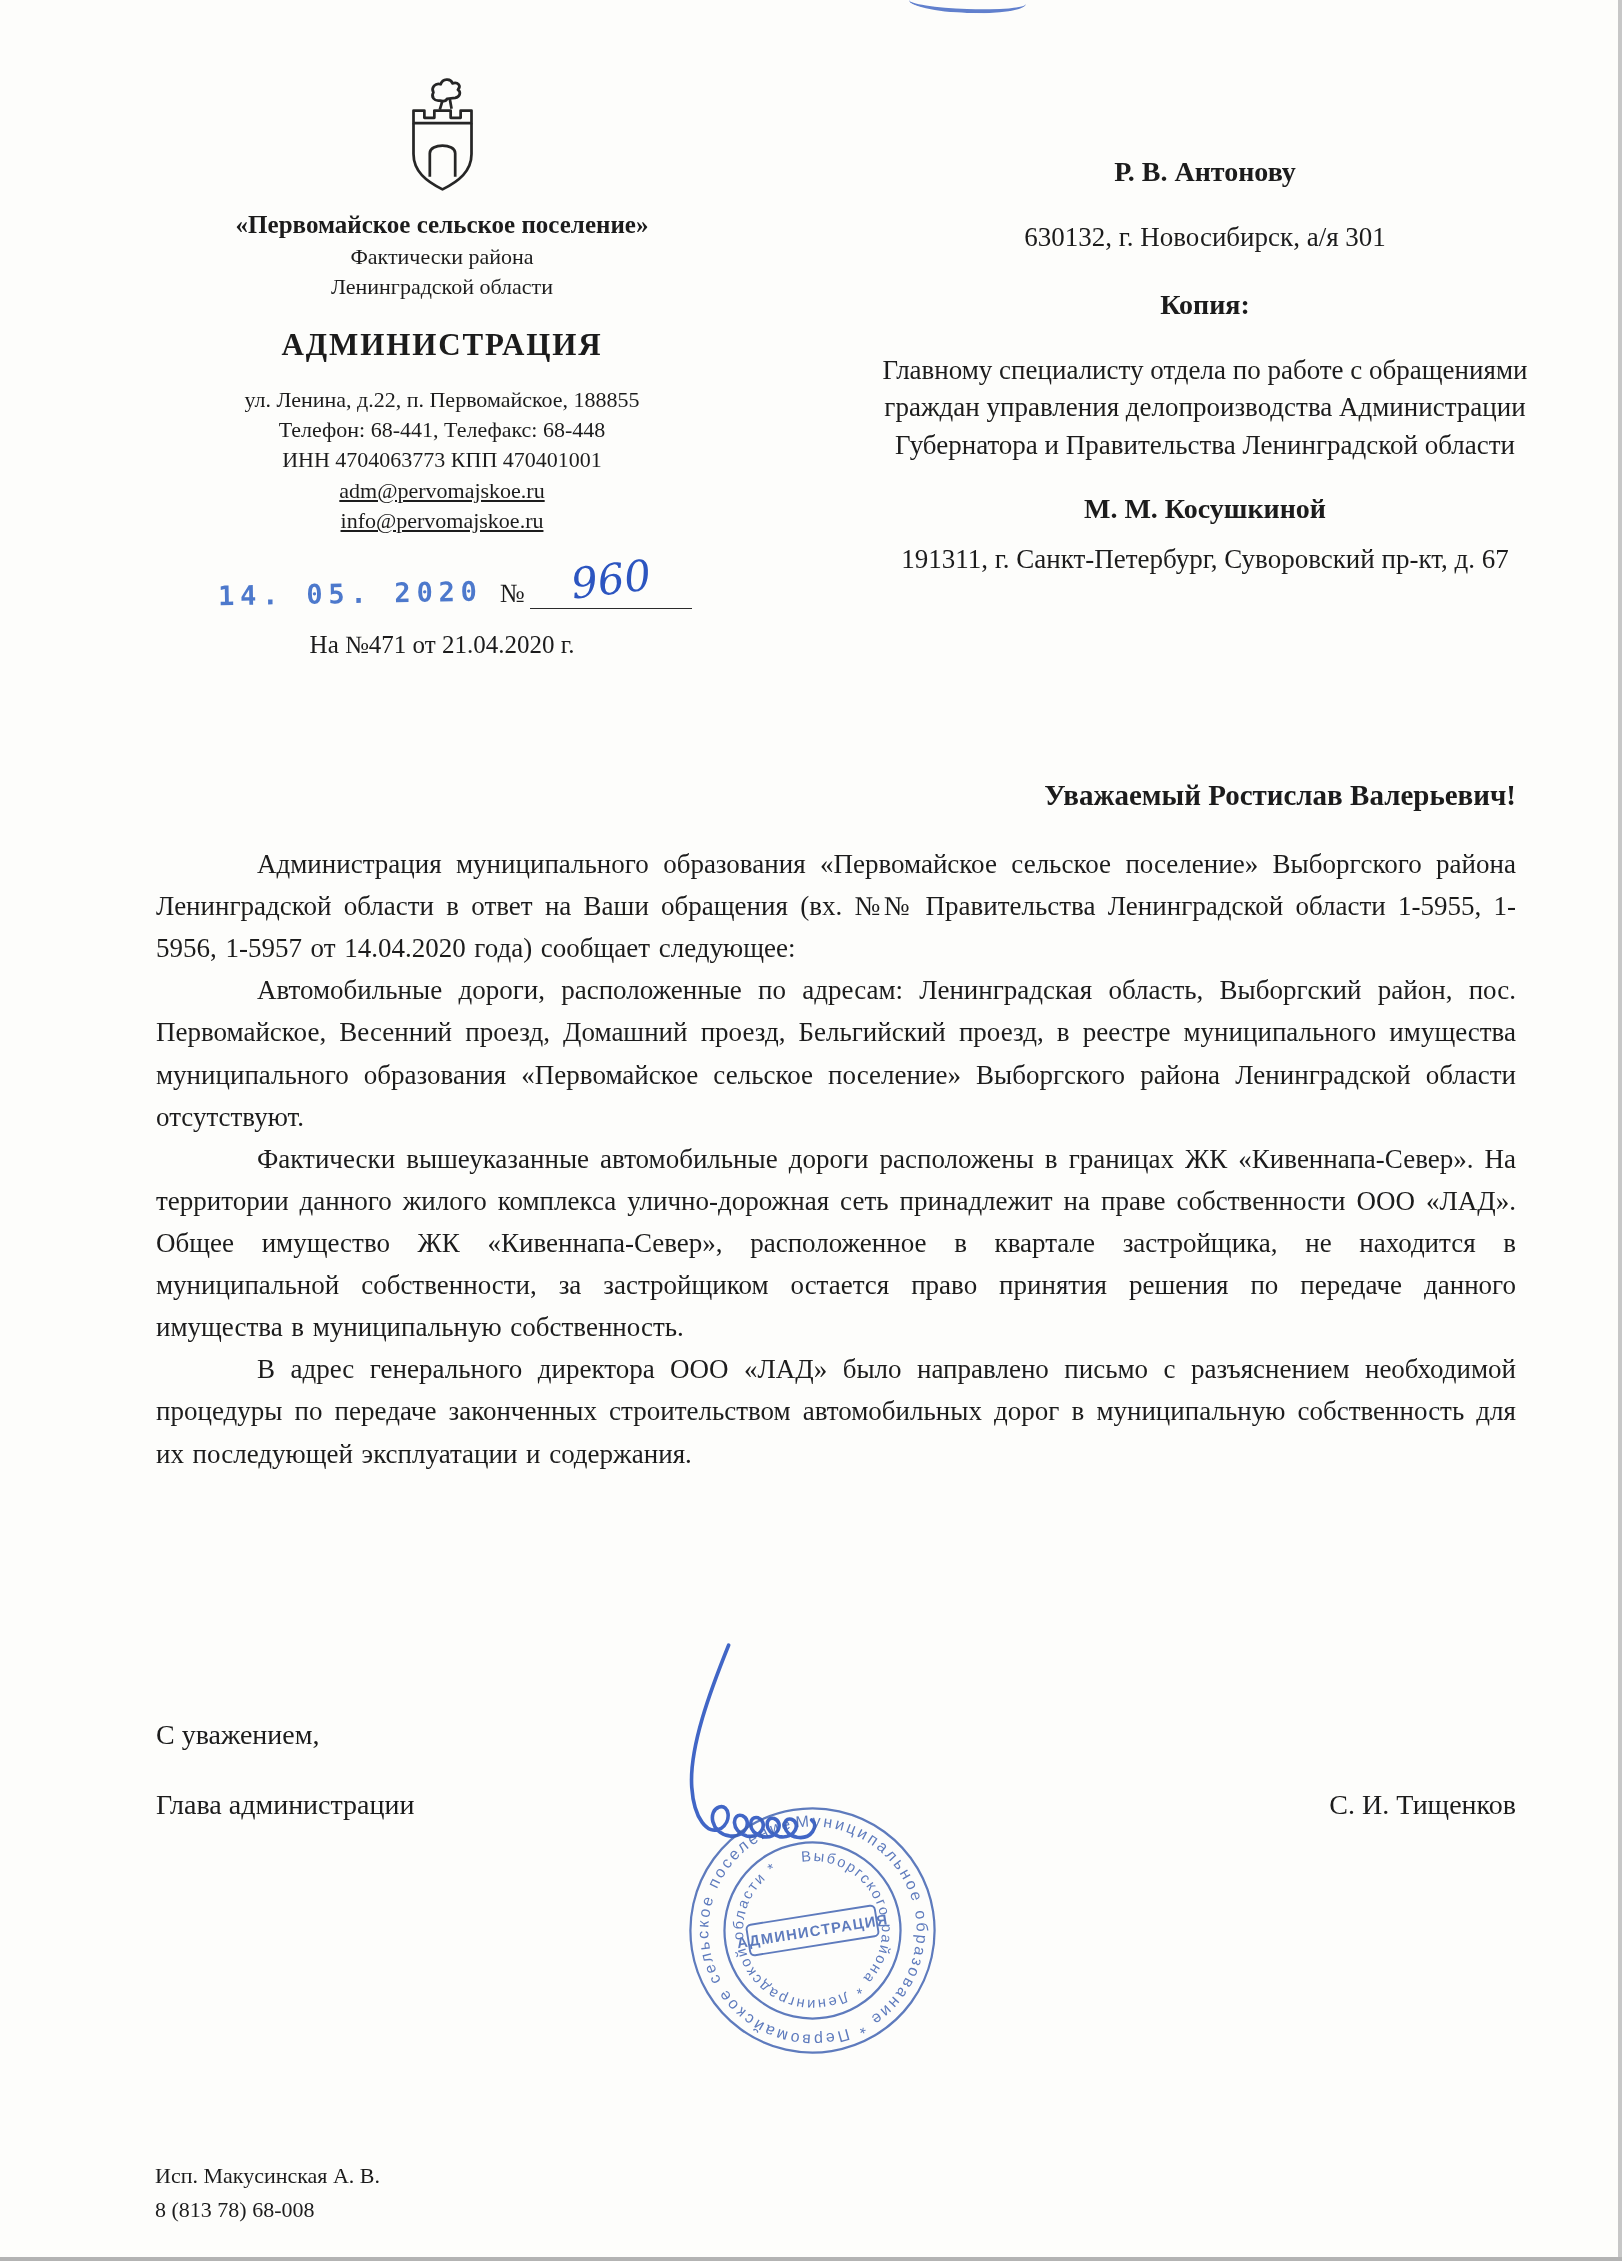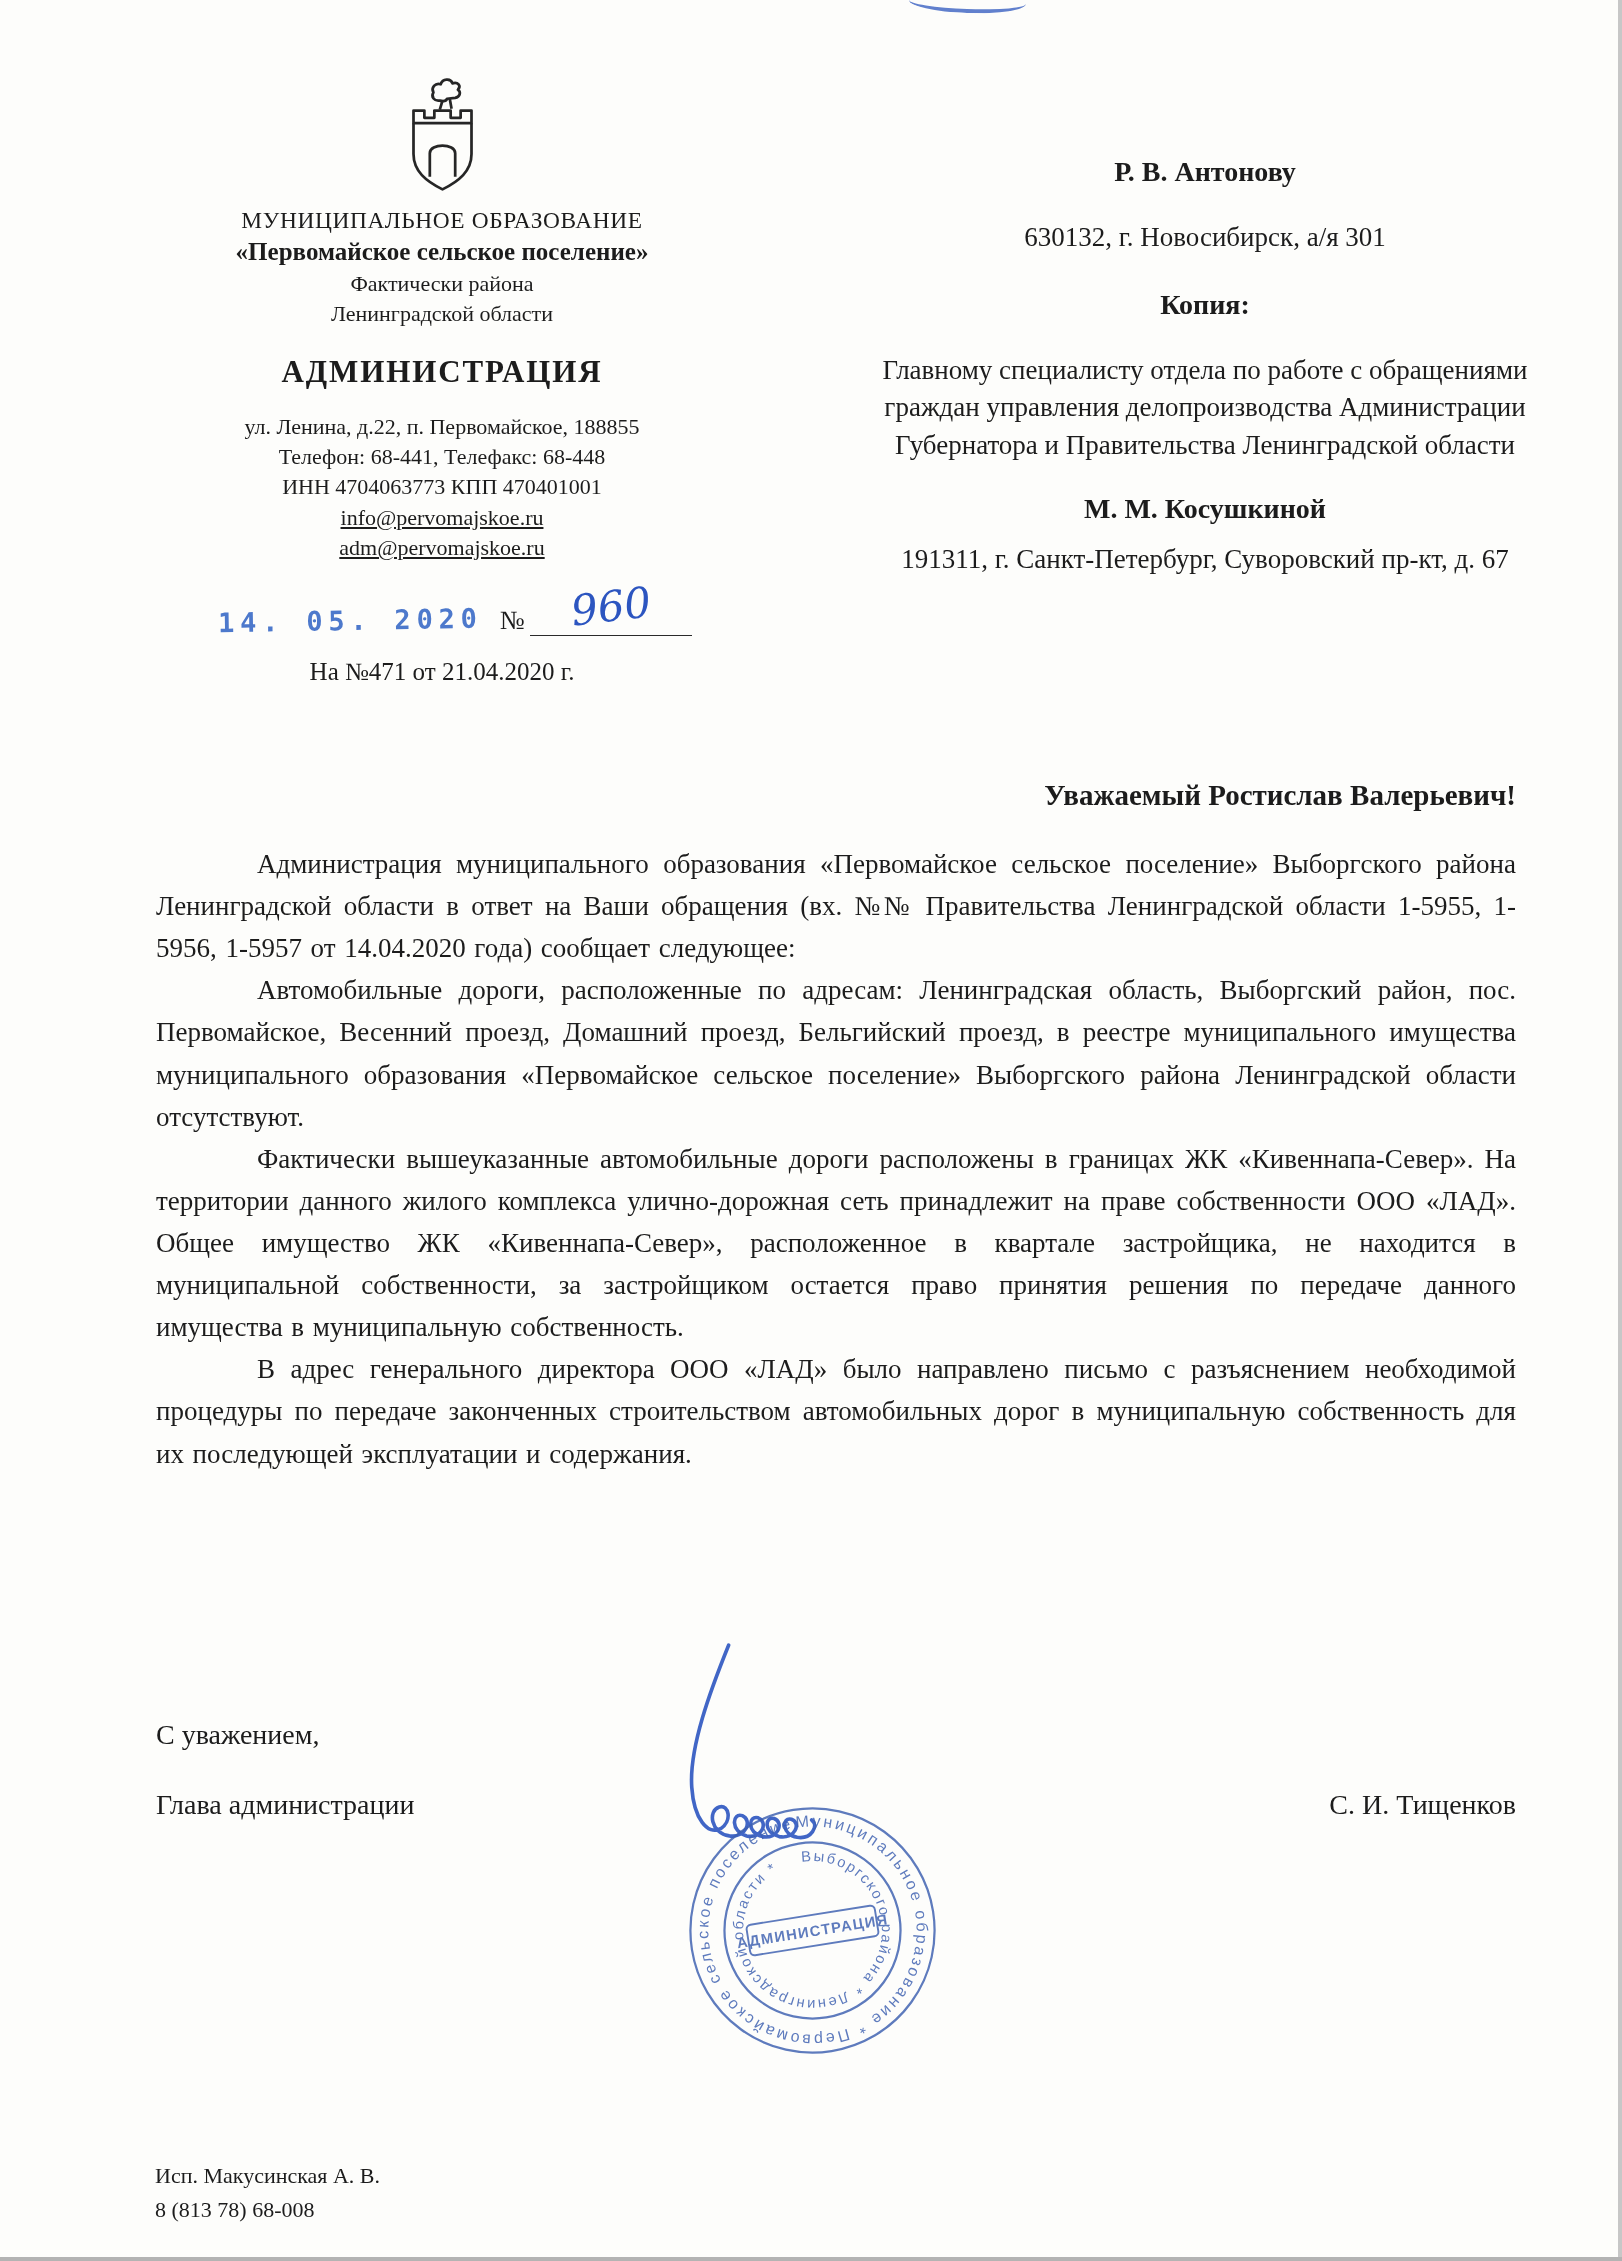--- a/index.html
+++ b/index.html
@@ -67,31 +67,30 @@
   <div class="header-left">
     <svg class="emblem" width="109" height="116" viewBox="0 0 120 128">
       <g fill="none" stroke="#262626" stroke-width="3" stroke-linejoin="round">
         <path d="M57 26 c-6 1 -10 -4 -7 -9 c-3 -5 2 -11 8 -9 c2 -6 11 -7 13 -1 c6 -2 10 3 6 7 c4 3 2 8 -3 9 l-9 1 c-1 3 -4 3 -8 2 z"></path>
         <path d="M60 26 l-3 10 M68 24 l2 11"></path>
         <path d="M28 37 h12 v8 h11 v-8 h18 v8 h11 v-8 h12 v14 H28 z"></path>
         <path d="M28 51 v34 c0 19 14 30 32 39 c18 -9 32 -20 32 -39 v-34"></path>
         <path d="M46 110 v-26 c0 -11 28 -11 28 0 v26"></path>
       </g>
     </svg>
-    <div class="org-line1">МУНИЦИПАЛЬНОЕ ОБРАЗОВАНИЕ</div>
     <div class="org-line2">«Первомайское сельское поселение»</div>
     <div class="org-line3">Фактически района</div>
     <div class="org-line4">Ленинградской области</div>
     <div class="admin-title">АДМИНИСТРАЦИЯ</div>
     <div class="addr-block">
       <div>ул. Ленина, д.22, п. Первомайское, 188855</div>
       <div>Телефон: 68-441, Телефакс: 68-448</div>
       <div>ИНН 4704063773  КПП 470401001</div>
+      <span class="email">adm@pervomajskoe.ru</span>
       <span class="email">info@pervomajskoe.ru</span>
-      <span class="email">adm@pervomajskoe.ru</span>
     </div>
     <div class="date-row">
       <span class="date-stamp">14. 05. 2020</span>
       <span class="num-label">№</span>
       <span class="num-line"><span class="num-hand">960</span></span>
     </div>
     <div class="refs">
       <div>На №471 от 21.04.2020 г.</div>
     </div>
   </div>

